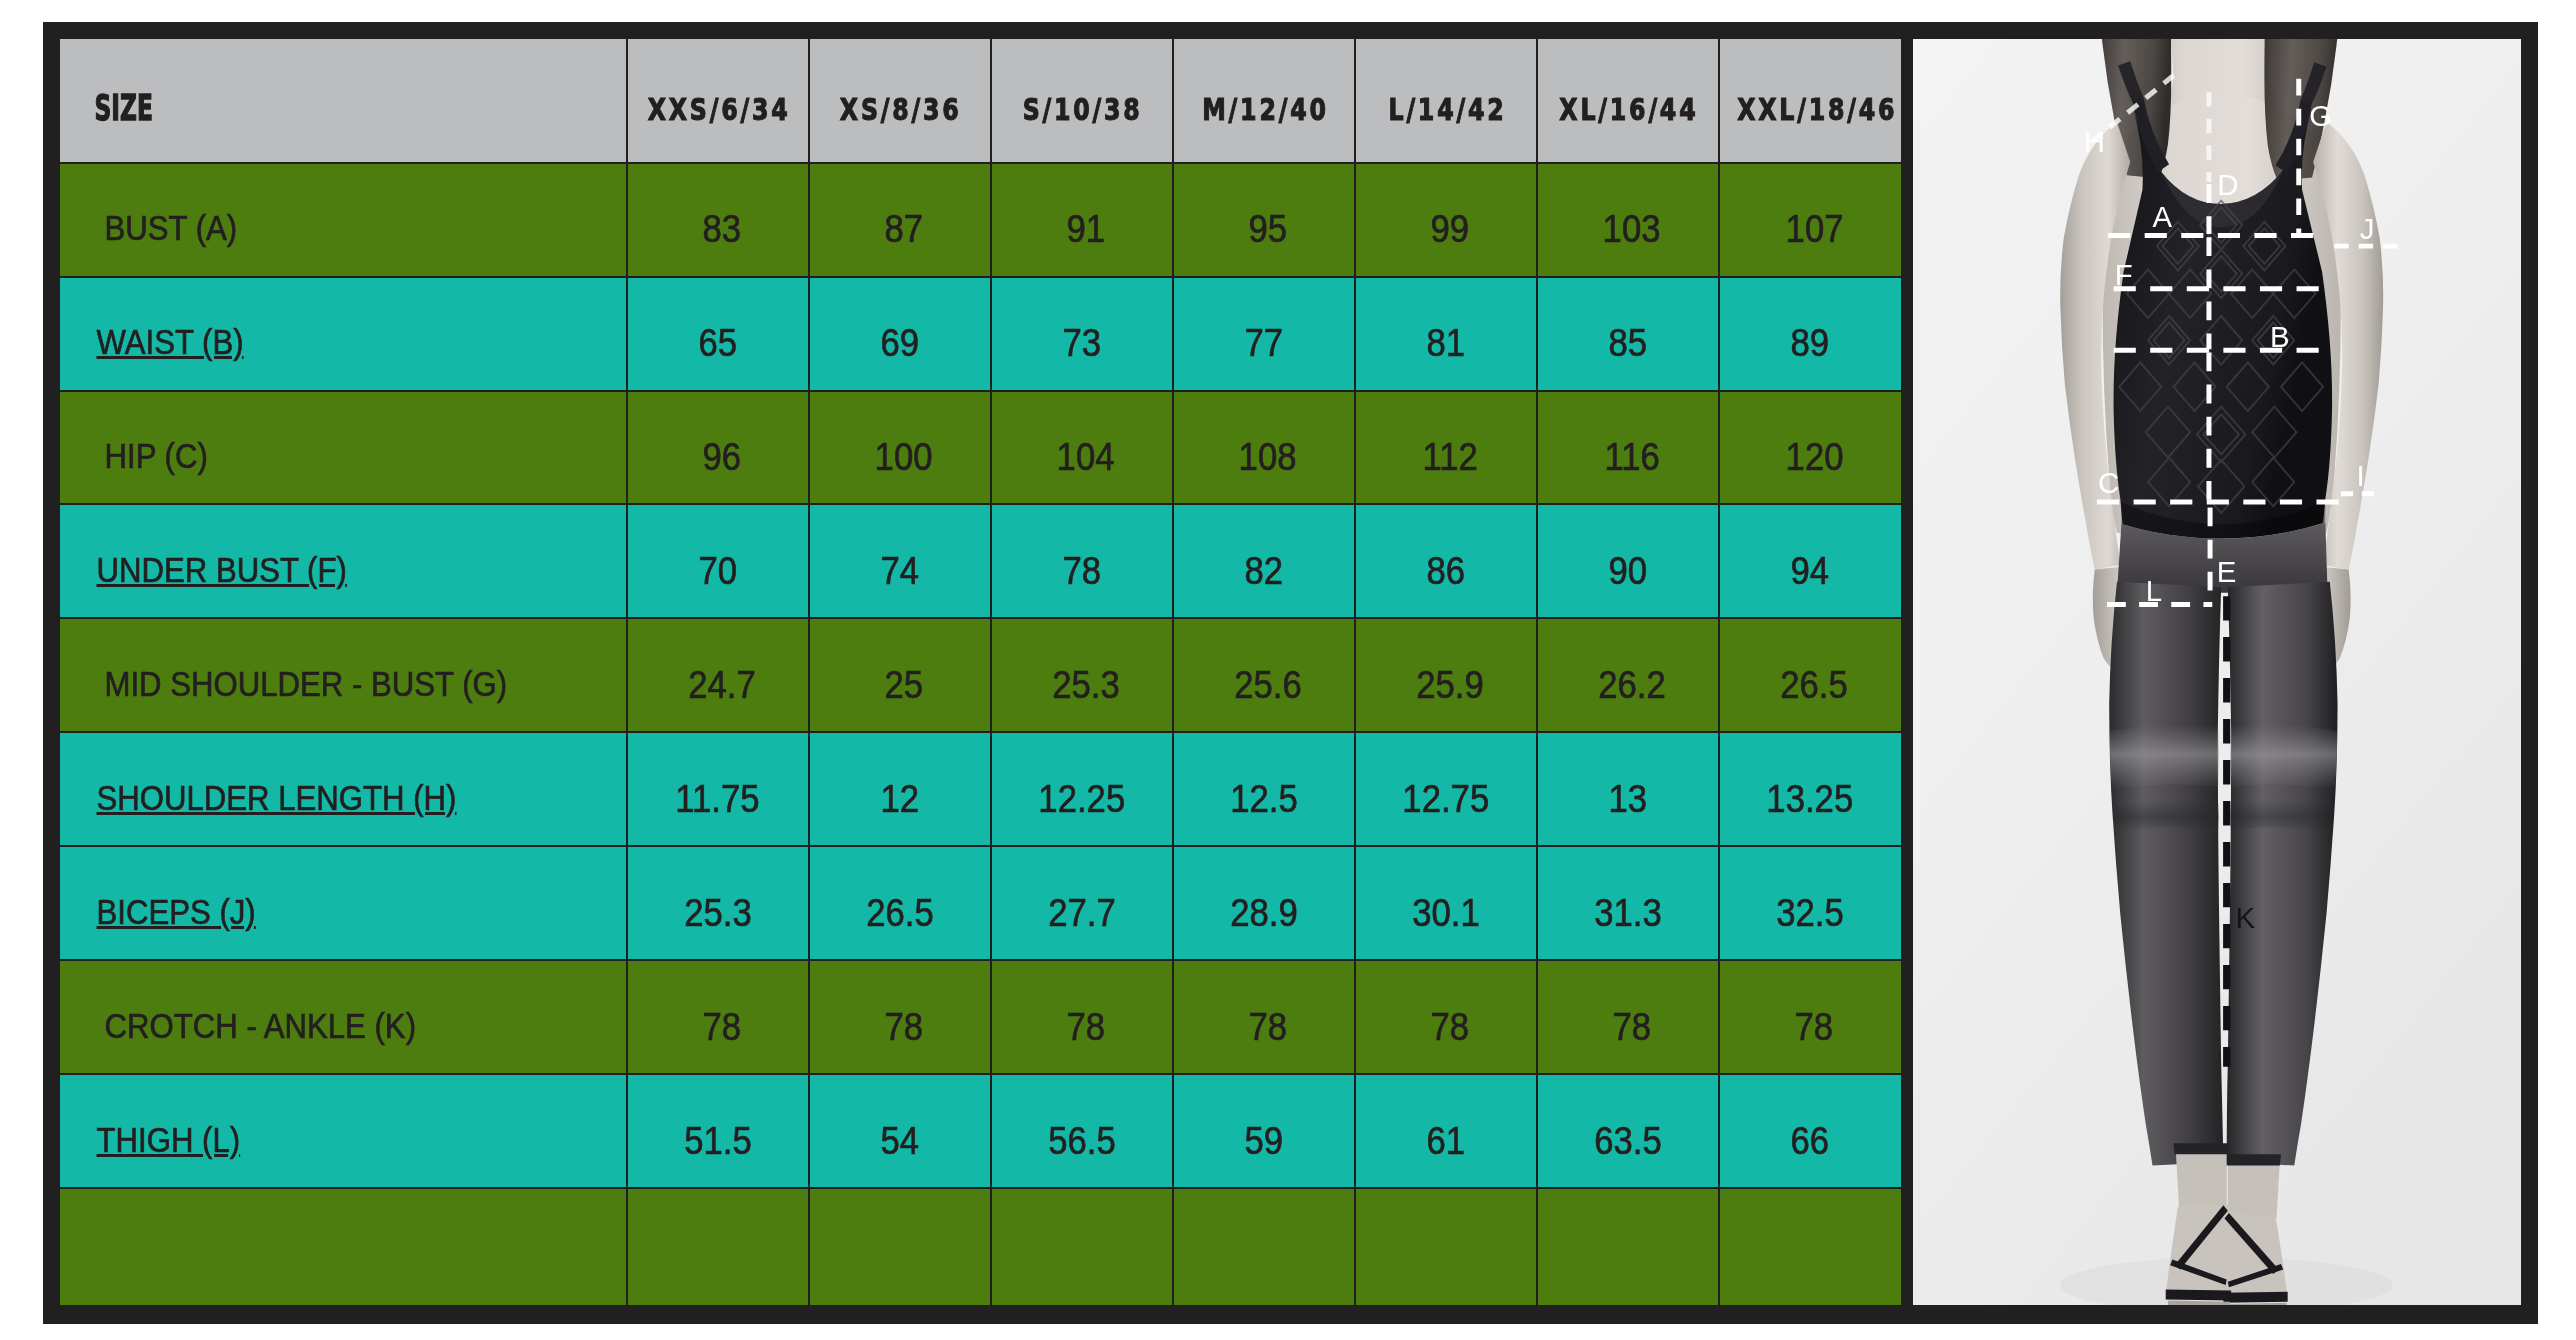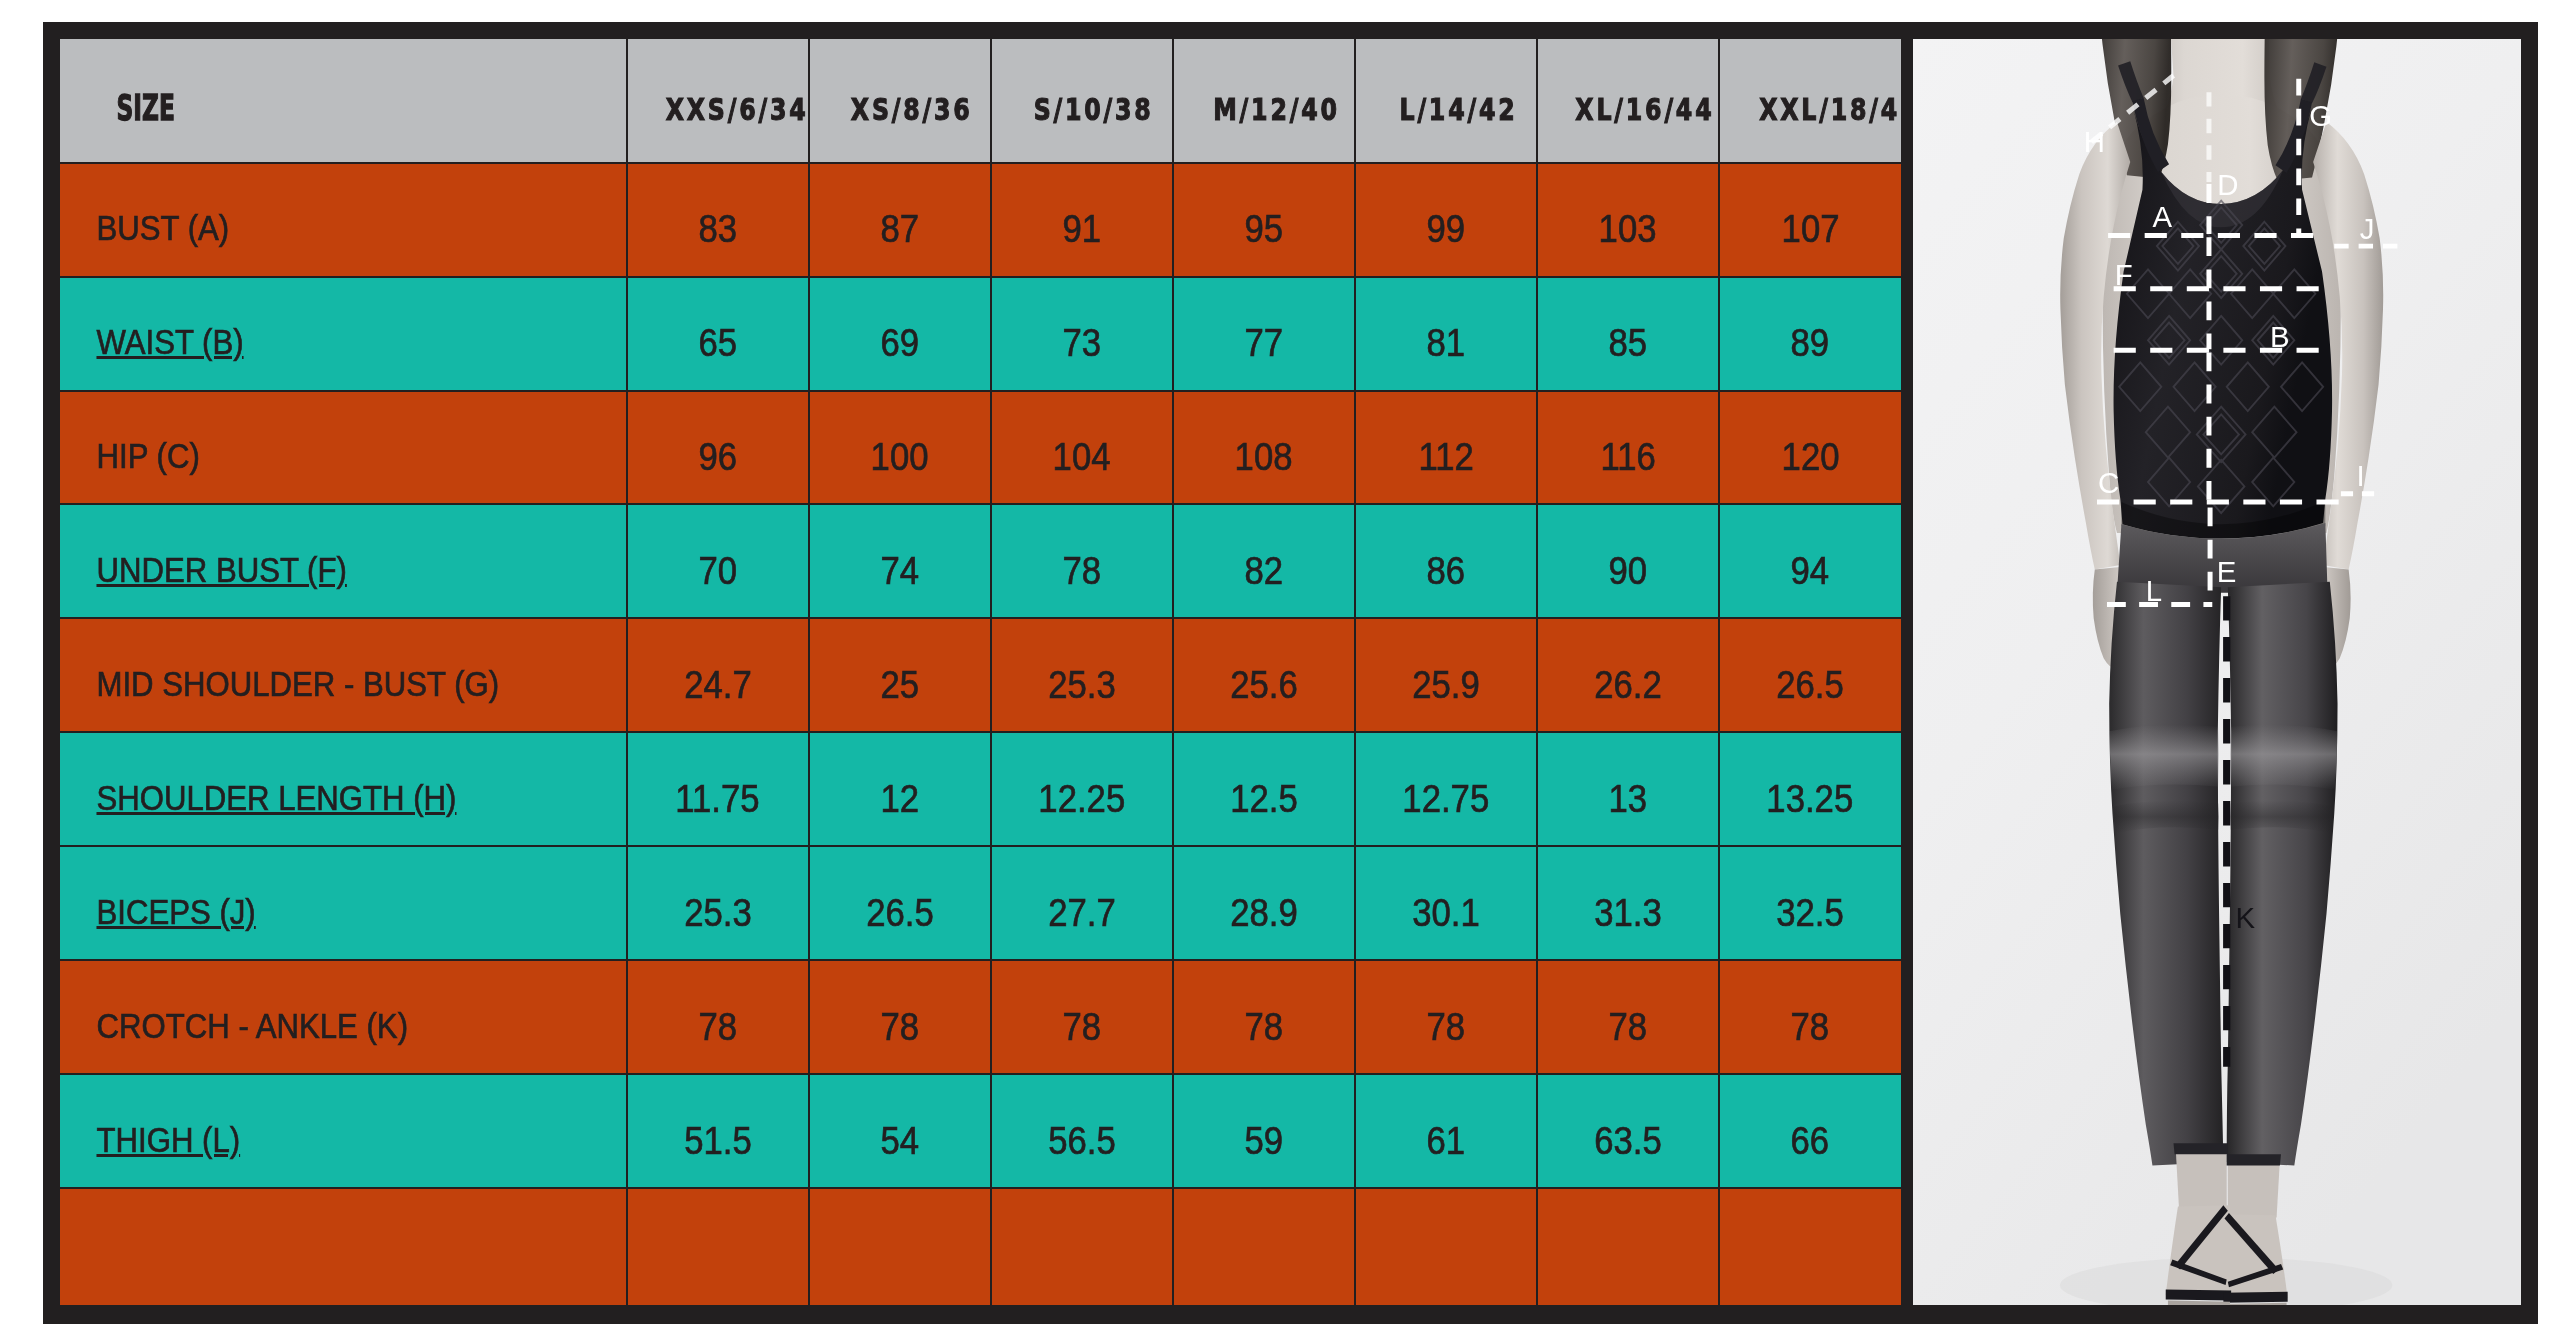--- a/index.html
+++ b/index.html
@@ -16,33 +16,33 @@
   .tablewrap{position:absolute;left:16.6px;top:16.6px;width:1839px;height:1266px;background:#ffffff;}
   table.sz{border-collapse:collapse;border-spacing:0;width:1839px;height:1266px;table-layout:fixed;}
   table.sz td{padding:0;border-right:2.8px solid #221f20;border-bottom:2.8px solid #221f20;
               vertical-align:middle;color:#231f20;overflow:hidden;}
   table.sz tr td:last-child{border-right:0;text-align:center;}
   table.sz tr:last-child td{border-bottom:0;}
   table.sz tr.hdr{height:98px;}
   table.sz tr.r{height:90px;}
   table.sz tr.last{height:92px;}
   tr.shade td{background:#14b8a6;text-decoration:underline;}
-  tr.plain td{background:#c2410c;}
+  tr.plain td{background:#4d7c0f;padding-left:8px;}
   td.lbl{text-align:left;}
   td.num{text-align:center;}
   .lbltxt{display:block;padding-left:41px;font-size:35px;font-weight:400;letter-spacing:0;
           font-family:"Liberation Sans",sans-serif;white-space:nowrap;line-height:1;
           transform:scaleX(.89);transform-origin:left center;position:relative;top:8.3px;
           -webkit-text-stroke:0.7px #231f20;}
   .numtxt{display:inline-block;font-size:39px;font-weight:400;letter-spacing:0;
           font-family:"Liberation Sans",sans-serif;line-height:1;
           transform:scaleX(.89);position:relative;top:8.9px;
           -webkit-text-stroke:0.7px #231f20;}
   
-  tr.hdr td{background:#bbbdbf;padding-left:22px;}
+  tr.hdr td{background:#bbbdbf;}
   .hdrsize{display:block;padding-left:48px;font-size:36px;font-weight:700;letter-spacing:0px;
            font-family:"DejaVu Sans",sans-serif;font-stretch:condensed;
            transform:scaleX(.72);transform-origin:left center;line-height:1;
            position:relative;top:7.8px;-webkit-text-stroke:1.3px #231f20;}
   .hdrcol{display:inline-block;font-size:31px;font-weight:700;letter-spacing:3.3px;
           font-family:"DejaVu Sans",sans-serif;font-stretch:condensed;
           transform:scaleX(.85);line-height:1;white-space:nowrap;text-indent:3.3px;
           position:relative;top:8.9px;-webkit-text-stroke:1.1px #231f20;}
 
   

